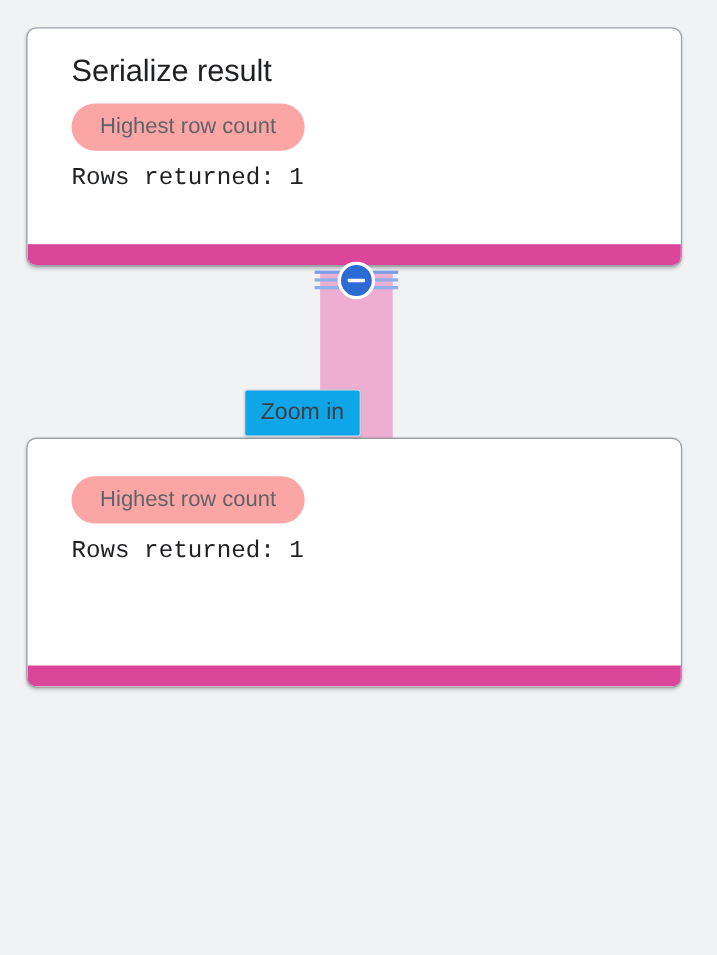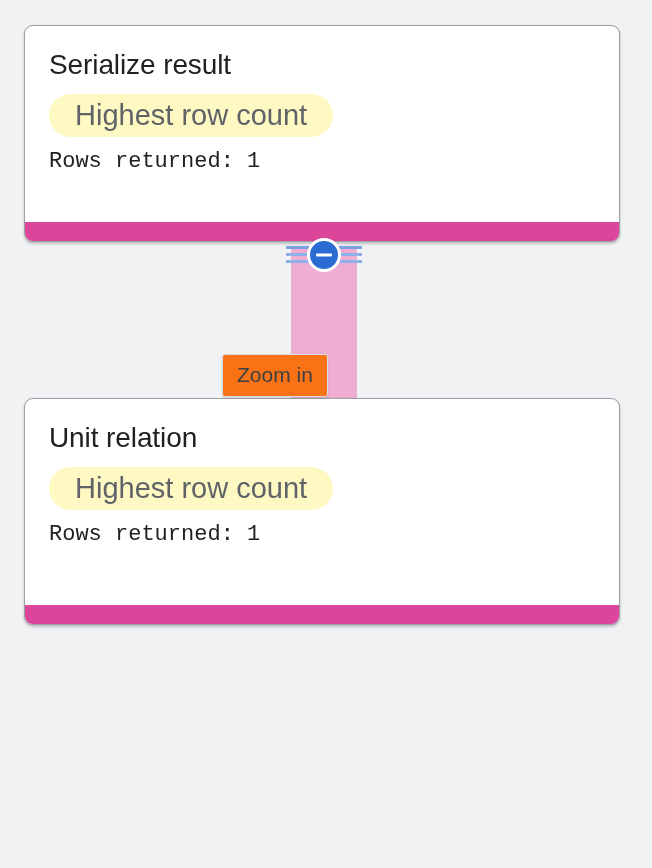--- a/index.html
+++ b/index.html
@@ -53,38 +53,39 @@
   }
   #node-card-2 {
     left: 24px;
     top: 398px;
     width: 596px;
     height: 227px;
   }
 
   .node-body {
     padding: 22px 24px 0 24px;
+    margin-left: 16px;
   }
 
   .node-title {
     font-size: 28px;
     line-height: 34px;
     color: #202124;
     font-weight: 400;
     letter-spacing: -0.1px;
     white-space: nowrap;
   }
 
   .node-pill {
     display: inline-block;
     margin-top: 12px;
     padding: 8px 26px 9px 26px;
-    background: #fef9c3;
+    background: #fca5a5;
     border-radius: 24px;
-    font-size: 29px;
+    font-size: 20px;
     line-height: 26px;
     color: #5f6368;
     font-weight: 400;
     white-space: nowrap;
   }
 
   .node-rows {
     margin-top: 11px;
     font-size: 22px;
     line-height: 28px;
@@ -156,21 +157,21 @@
     background: #ffffff;
     border-radius: 1px;
   }
 
   
   .tooltip {
     position: absolute;
     left: 222px;
     top: 354px;
     padding: 8px 14px 9px 14px;
-    background: #f97316;
+    background: #0ea5e9;
     border: 1px solid #dadce0;
     border-radius: 3px;
     font-size: 21px;
     line-height: 24px;
     color: #3c4043;
     white-space: nowrap;
     box-shadow: 0 1px 2px rgba(60,64,67,0.18);
     z-index: 8;
   }
 </style>
@@ -185,21 +186,20 @@
     <div class="node-body">
       <div class="node-title">Serialize result</div>
       <div class="node-pill">Highest row count</div>
       <div class="node-rows">Rows returned: 1</div>
     </div>
     <div class="node-footer-bar"></div>
   </div>
 
   <div class="node-card" id="node-card-2">
     <div class="node-body">
-      <div class="node-title">Unit relation</div>
       <div class="node-pill">Highest row count</div>
       <div class="node-rows">Rows returned: 1</div>
     </div>
     <div class="node-footer-bar"></div>
   </div>
 
   <div class="zoom-control">
     <div class="grip-lines left">
       <div class="grip-line l1"></div>
       <div class="grip-line l2"></div>

